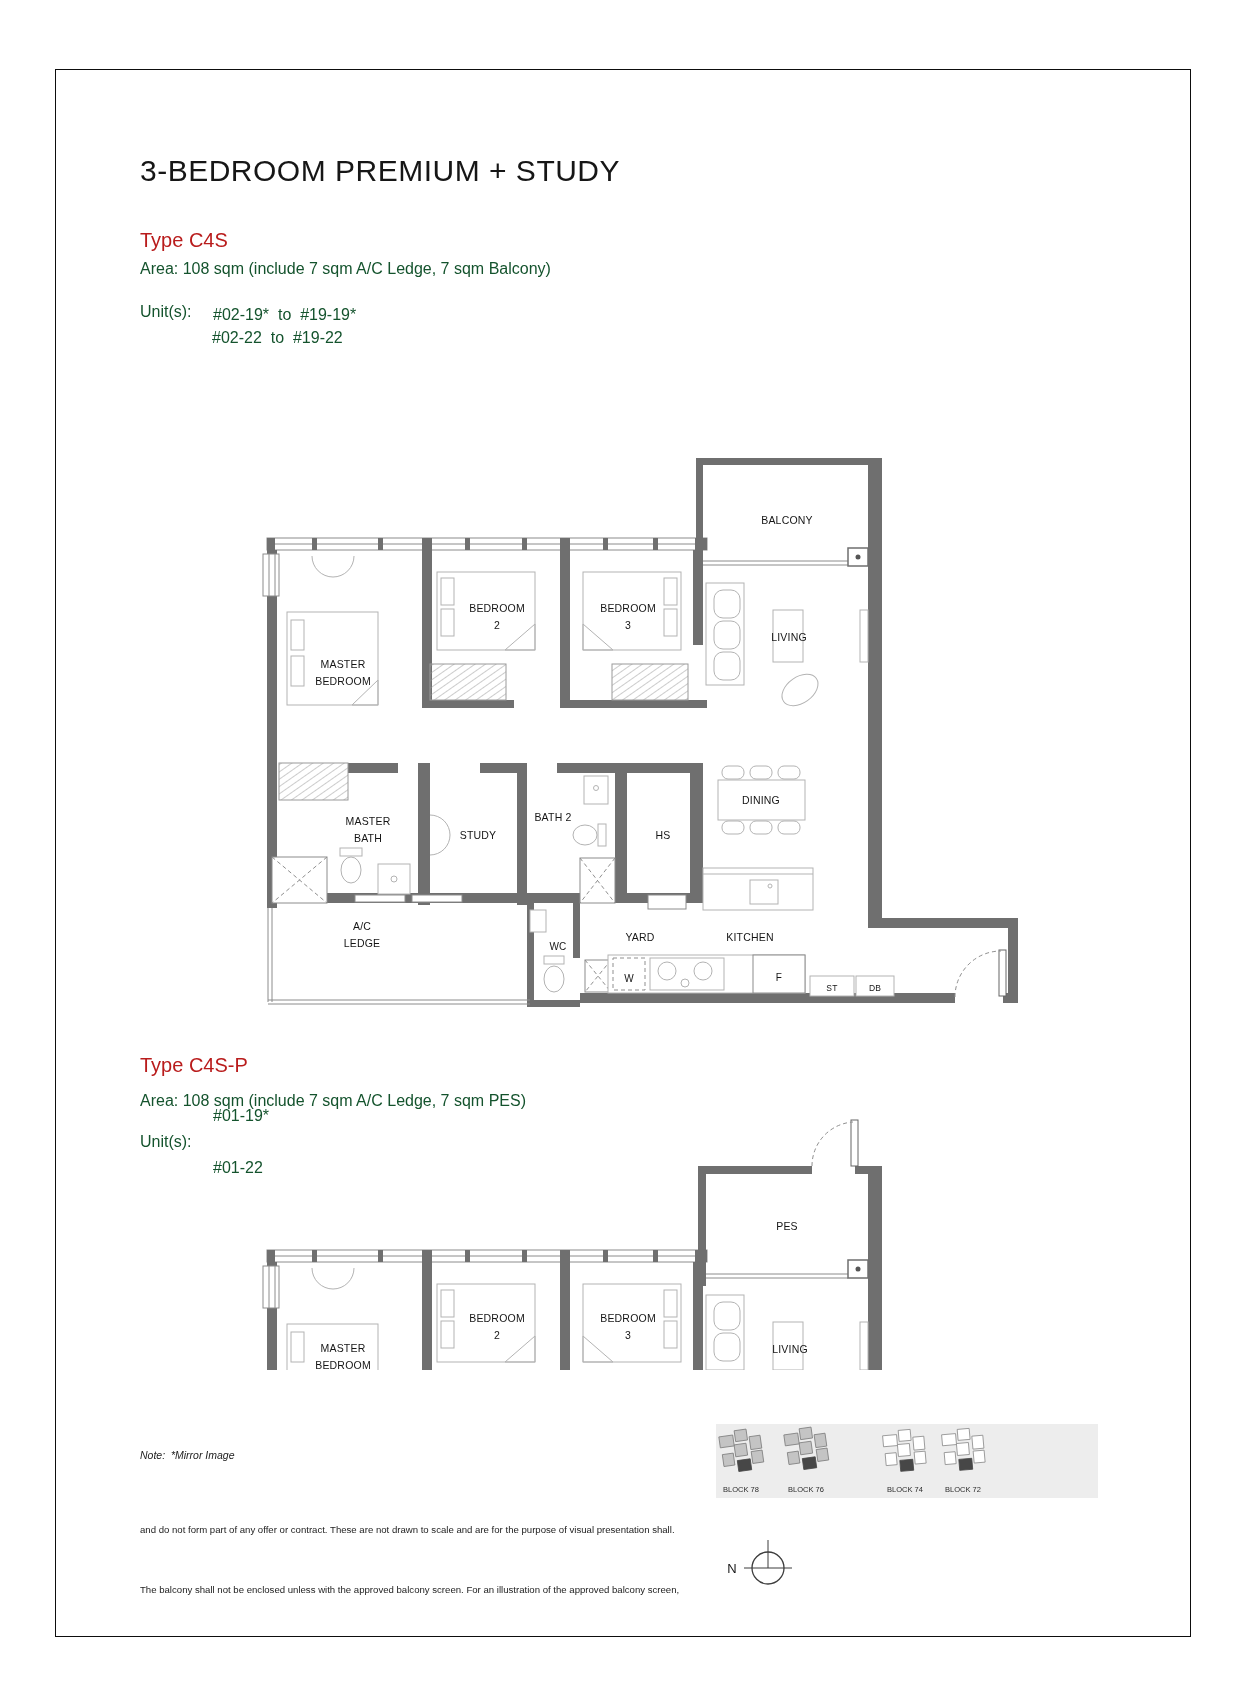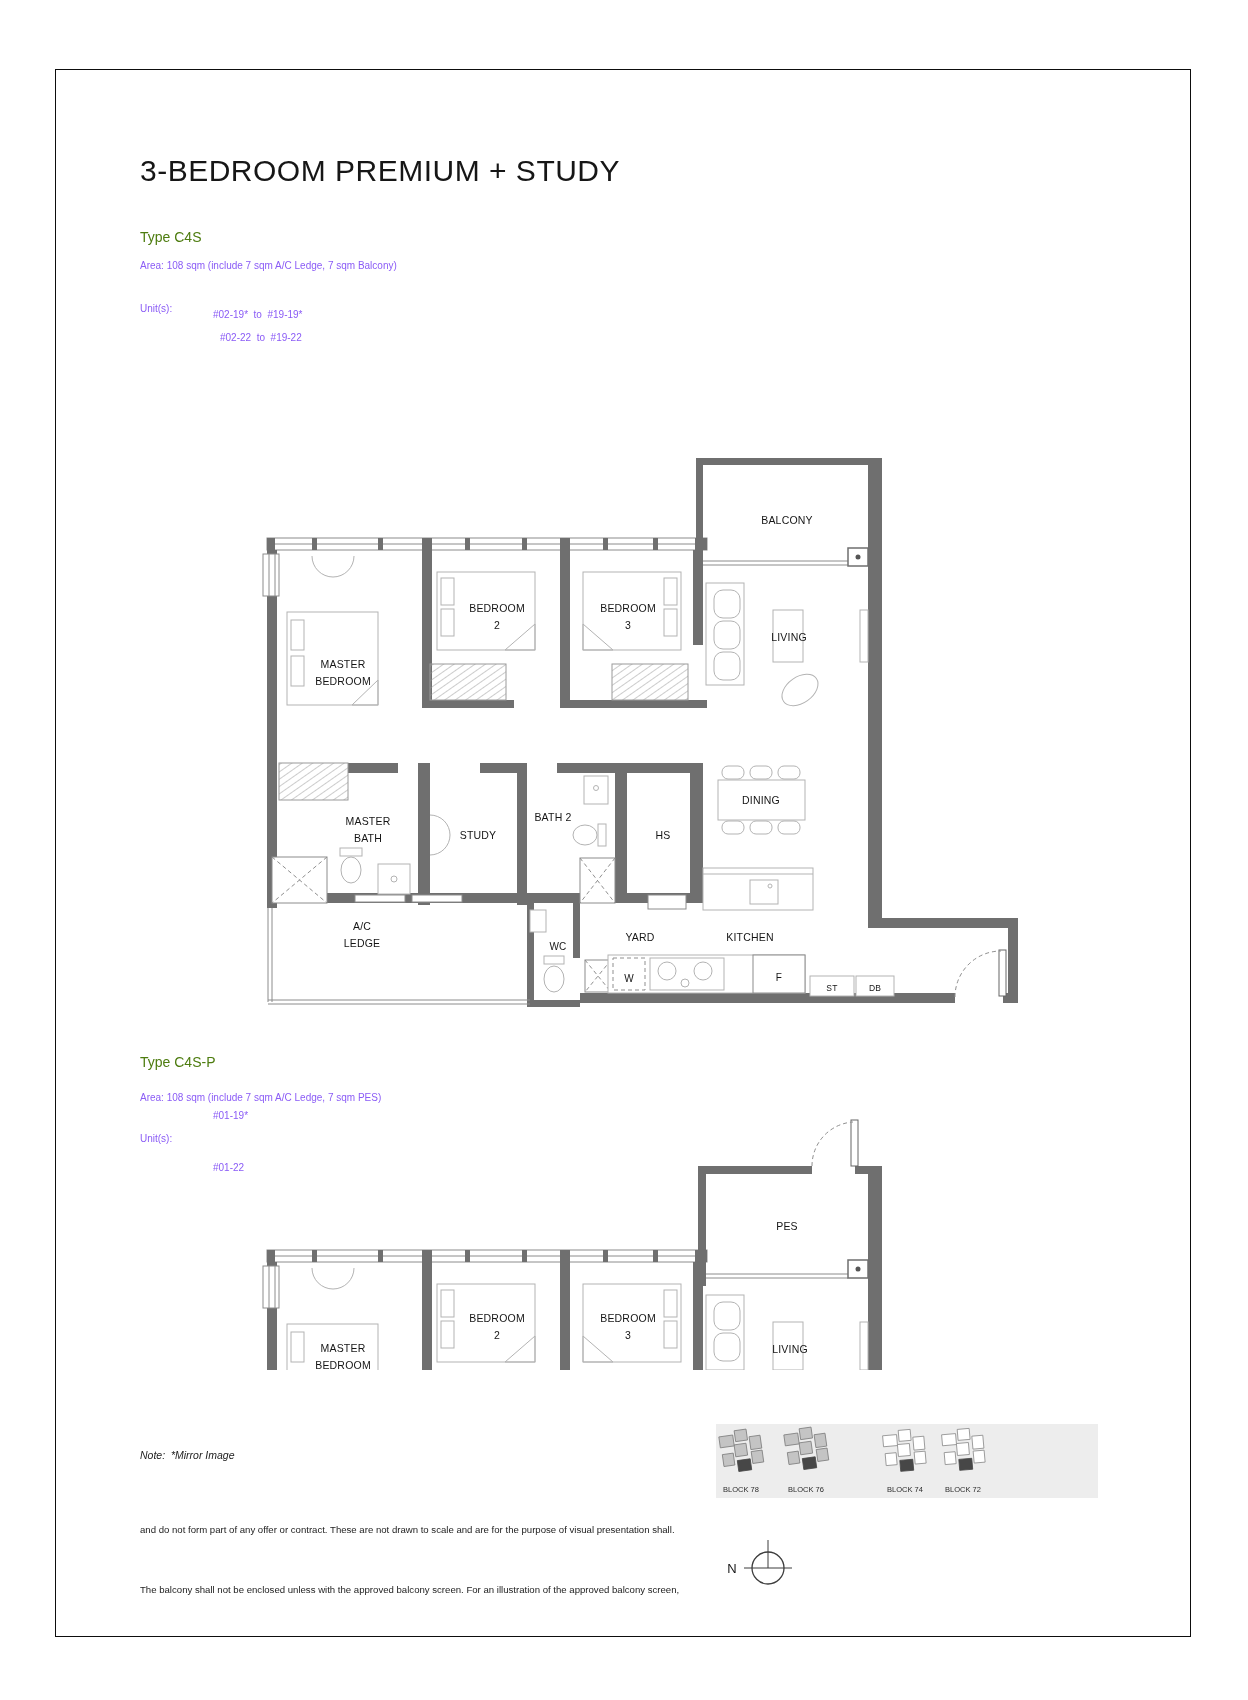--- a/index.html
+++ b/index.html
@@ -2,22 +2,22 @@
 <html><head>
 <meta charset="utf-8">
 <style>
   html,body{margin:0;padding:0;background:#ffffff;}
   .page{position:relative;width:1248px;height:1700px;background:#fff;overflow:hidden;
         font-family:"Liberation Sans","DejaVu Sans",sans-serif;color:#111;}
   .frame{position:absolute;left:55px;top:69px;width:1136px;height:1568px;
          border:1.5px solid #0d0d0d;box-sizing:border-box;}
   .abs{position:absolute;white-space:pre;}
   .title{left:140px;top:154px;font-size:30px;letter-spacing:.5px;color:#161616;}
-  .typeh{font-size:14px;color:#4d7c0f;}
-  .bodytx{font-size:10px;color:#8b5cf6;}
+  .typeh{font-size:20px;color:#b91c1c;}
+  .bodytx{font-size:16px;color:#14532d;}
   .units-val{line-height:23px;}
   .note{left:140px;top:1449px;font-size:10.5px;font-style:italic;color:#222;}
   .disc{left:140px;top:1480px;font-size:9.6px;line-height:20px;color:#1c1c1c;}
   svg{position:absolute;left:0;top:0;}
   svg text{font-family:"Liberation Sans","DejaVu Sans",sans-serif;fill:#151515;
            text-anchor:middle;font-size:10.5px;letter-spacing:.2px;}
   svg text.sm{font-size:10px;}
   svg text.xs{font-size:8.5px;}
   svg text.blk{font-size:7.5px;fill:#2b2b2b;letter-spacing:0;}
   svg text.north{font-size:13px;}
@@ -37,21 +37,21 @@
 
 <div class="page">
   <div class="frame"></div>
 
   <div class="abs title">3-BEDROOM PREMIUM + STUDY</div>
 
   <div class="abs typeh" style="left:140px;top:229px;">Type C4S</div>
   <div class="abs bodytx" style="left:140px;top:260px;">Area: 108 sqm (include 7 sqm A/C Ledge, 7 sqm Balcony)</div>
   <div class="abs bodytx" style="left:140px;top:303px;">Unit(s):</div>
   <div class="abs bodytx units-val" style="left:213px;top:303px;">#02-19*  to  #19-19*</div>
-  <div class="abs bodytx units-val" style="left:220px;top:326px;">#02-22  to  #19-22</div>
+  <div class="abs bodytx units-val" style="left:212px;top:326px;">#02-22  to  #19-22</div>
 
   <div class="abs typeh" style="left:140px;top:1054px;">Type C4S-P</div>
   <div class="abs bodytx" style="left:140px;top:1092px;">Area: 108 sqm (include 7 sqm A/C Ledge, 7 sqm PES)</div>
   <div class="abs bodytx" style="left:140px;top:1133px;">Unit(s):</div>
   <div class="abs bodytx units-val" style="left:213px;top:1104px;">#01-19*</div>
   <div class="abs bodytx units-val" style="left:213px;top:1156px;text-align:right;">#01-22</div>
 
   <div class="abs note">Note:  *Mirror Image</div>
   <div class="abs disc">
     <div>and do not form part of any offer or contract. These are not drawn to scale and are for the purpose of visual presentation shall.</div>

